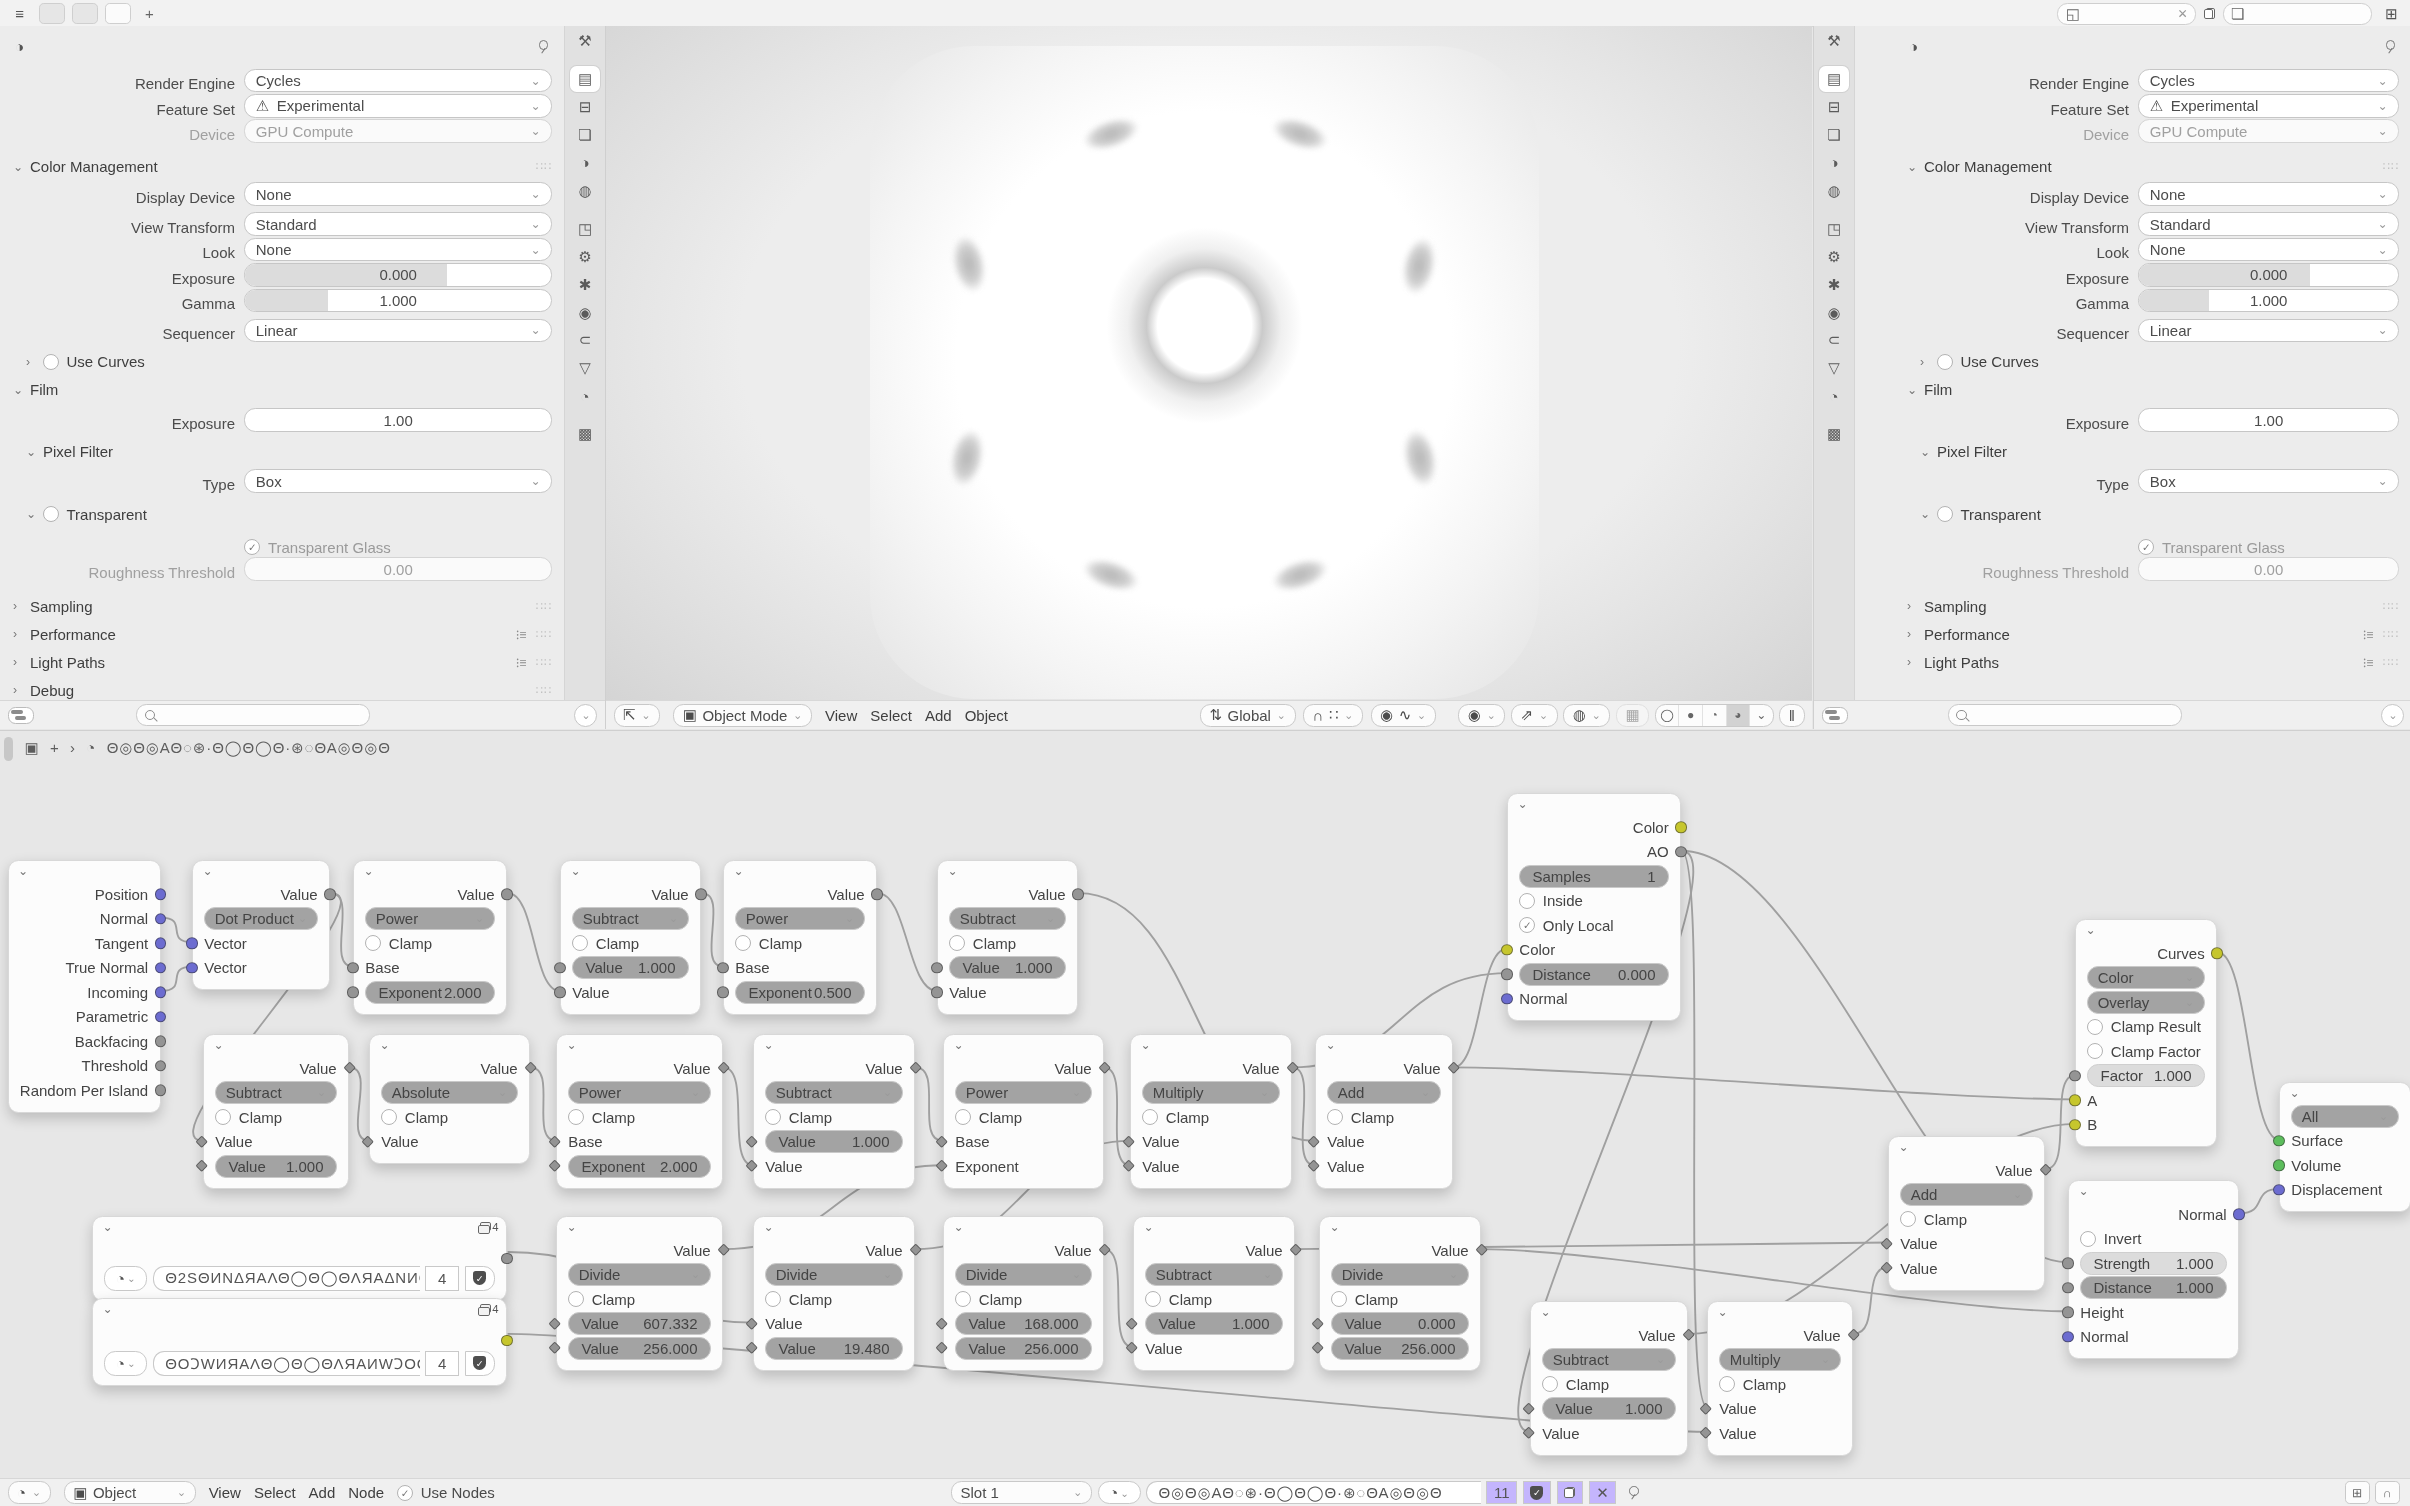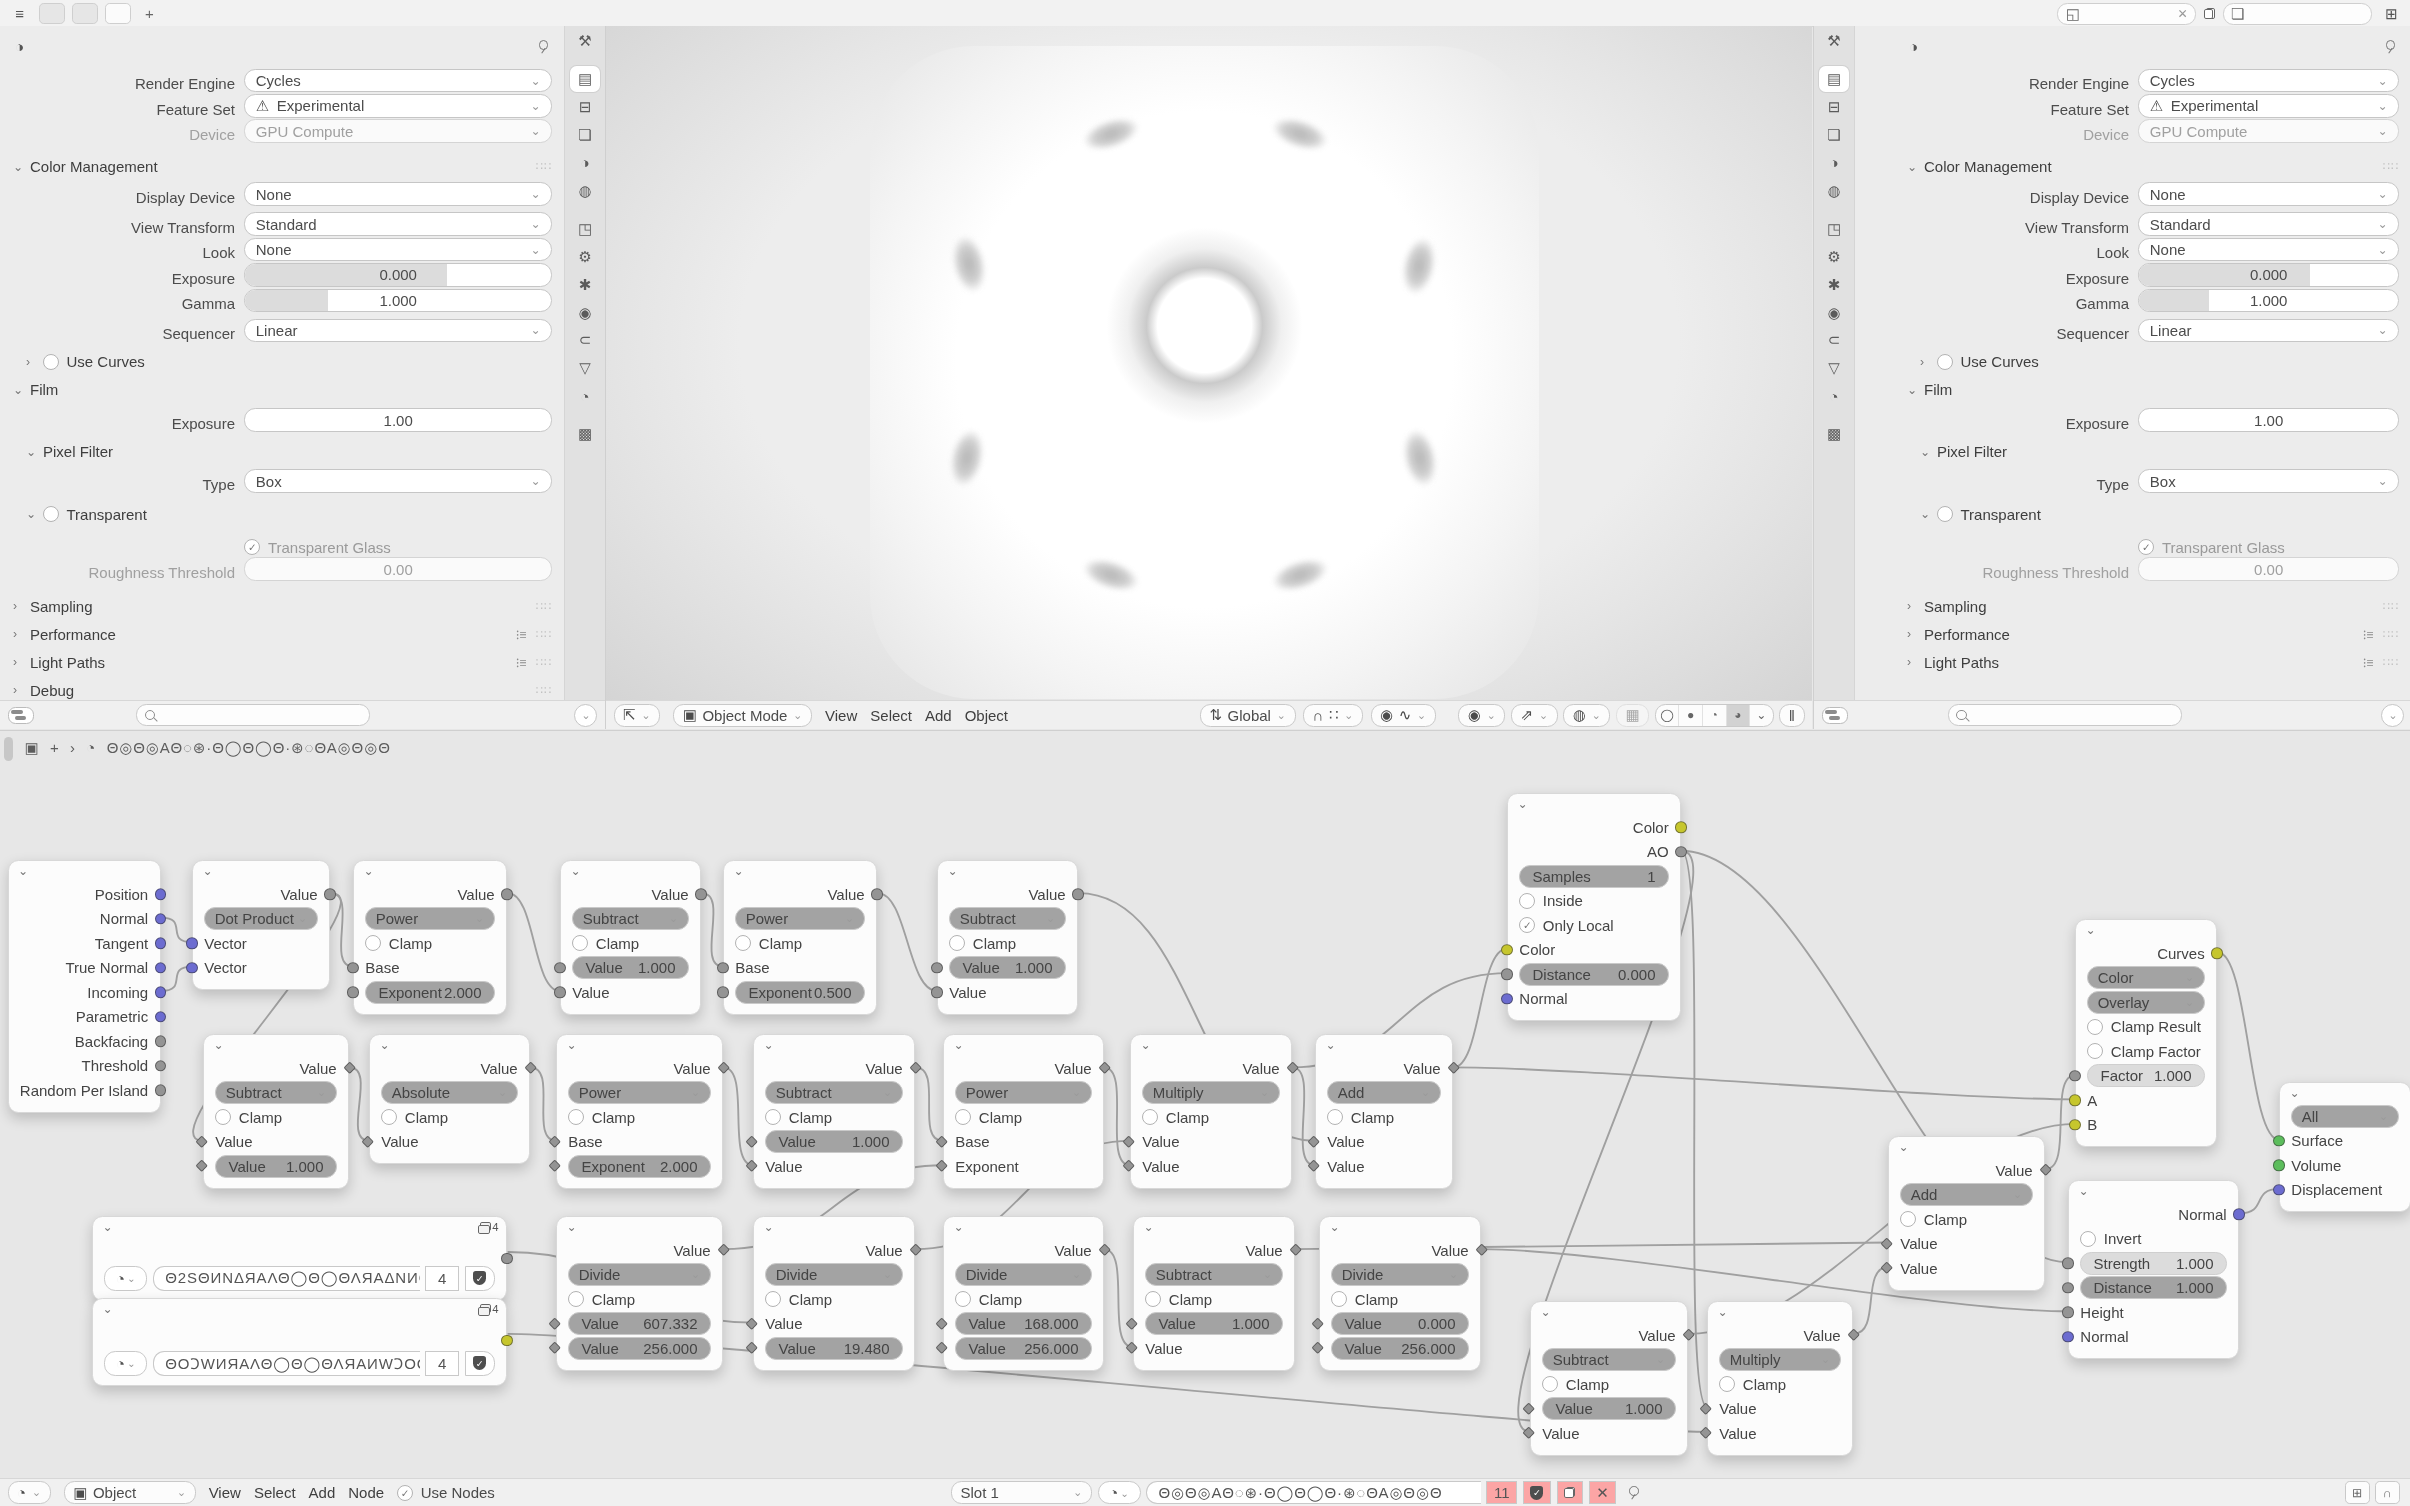--- a/index.html
+++ b/index.html
@@ -102,21 +102,21 @@
   .badge{position:absolute;right:7.5px;top:3.8px;display:flex;align-items:flex-end;gap:1.9px;color:#555;font-size:11.3px;}
   .stack{width:12.2px;height:10.4px;position:relative;}
   .stack::before,.stack::after{content:"";position:absolute;width:9.4px;height:6.6px;border:1.1px solid #666;border-radius:1.9px;background:#f2f2f2;}
   .stack::before{left:1.9px;top:0;} .stack::after{left:0;top:2.8px;}
   .db-row{position:absolute;left:11.3px;right:11.3px;bottom:9.4px;height:24.5px;display:flex;align-items:center;gap:5.6px;}
   .db-ic{width:41px;height:22.6px;border:0.9px solid #c9c9c9;border-radius:11.3px;background:#fff;display:flex;align-items:center;justify-content:center;gap:1.9px;color:#555;}
   .db-name{flex:1;height:22.6px;border:0.9px solid #c9c9c9;border-radius:11.3px 0 0 11.3px;border-right:none;background:#fff;display:flex;align-items:center;padding:0 11.3px;color:#555;letter-spacing:0.9px;overflow:hidden;white-space:nowrap;}
   .db-count{width:32px;height:22.6px;border:0.9px solid #c9c9c9;background:#fff;display:flex;align-items:center;justify-content:center;color:#555;}
   .db-shield{width:28px;height:22.6px;border:0.9px solid #c9c9c9;border-radius:0 11.3px 11.3px 0;background:#fff;display:flex;align-items:center;justify-content:center;}
   .shield{width:13px;height:14px;background:#4e4e4e;border-radius:2.8px 2.8px 6.6px 6.6px;color:#fff;font-size:9.4px;display:flex;align-items:center;justify-content:center;}
-  .chip{height:21px;border:0.9px solid #c9c9c9;background:#fca5a5;display:flex;align-items:center;justify-content:center;padding:0 6.6px;color:#555;}
+  .chip{height:21px;border:0.9px solid #c9c9c9;background:#c4b5fd;display:flex;align-items:center;justify-content:center;padding:0 6.6px;color:#555;}
   .fbtn{width:22.6px;height:21px;border:0.9px solid #c9c9c9;border-radius:4.7px;background:#fcfcfc;display:flex;align-items:center;justify-content:center;color:#666;font-size:12.2px;}
   .copy-ic{width:11.3px;height:11.3px;position:relative;}
   .copy-ic::before,.copy-ic::after{content:"";position:absolute;width:7.5px;height:8.5px;border:1.2px solid #666;border-radius:1.9px;background:#fff;}
   .copy-ic::before{right:0;top:0;} .copy-ic::after{left:0;bottom:0;}
 </style>
 </head>
 <body>
 
 <div id="root">
 

